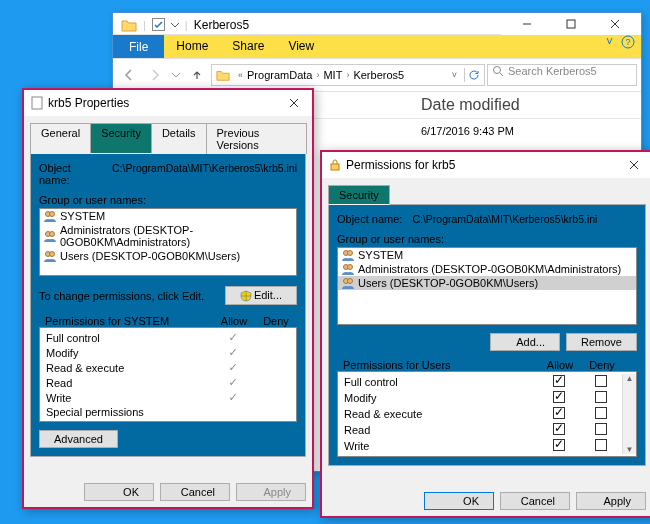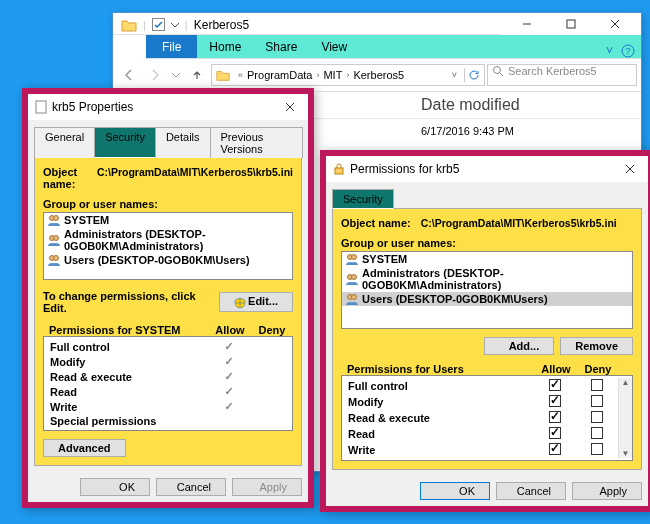--- a/index.html
+++ b/index.html
@@ -2,45 +2,45 @@
 <html><head>
 <meta charset="utf-8">
 <style>
   * { box-sizing: border-box; font-family: "Segoe UI", Tahoma, sans-serif; }
   body { margin: 0; width: 650px; height: 524px; background: #1e9bf0; overflow: hidden; position: relative; font-size: 11px; }
   .window { position: absolute; background: #fff; border: 1px solid #4a90d9; box-shadow: 2px 2px 8px rgba(0,0,0,0.2); }
   .titlebar { height: 28px; display: flex; align-items: center; padding: 0 4px; background: #fff; font-size: 12px; }
   .winbtns { display: flex; }
   .winbtn { width: 44px; height: 28px; display: flex; align-items: center; justify-content: center; color: #333; }
   .winbtn svg { width: 10px; height: 10px; }
-  .ribbon { background: #5eead4; border-bottom: 1px solid #e0e0e0; display: flex; align-items: flex-end; height: 24px; font-size: 12px; margin-left: 33px; }
+  .ribbon { background: #fde047; border-bottom: 1px solid #e0e0e0; display: flex; align-items: flex-start; height: 24px; font-size: 12px; }
   .ribbon .file { background: #1979ca; color: #fff; padding: 4px 16px; height: 100%; display: flex; align-items: center; }
   .ribbon .tab { padding: 4px 12px; }
   .navbar { display: flex; align-items: center; padding: 4px; gap: 2px; background: #fff; border-bottom: 1px solid #e0e0e0; }
   .navbtn { width: 24px; height: 24px; display: flex; align-items: center; justify-content: center; color: #888; }
   .breadcrumb { flex: 1; border: 1px solid #ccc; height: 22px; display: flex; align-items: center; padding: 0 4px; font-size: 11px; }
   .breadcrumb .chev { padding: 0 4px; color: #666; font-size: 9px; }
   .searchbox { width: 150px; border: 1px solid #ccc; height: 22px; display: flex; padding: 0 4px; color: #888; }
   .searchbox svg { width: 12px; height: 12px; margin-right: 4px; }
   .columns { display: flex; border-bottom: 1px solid #e8e8e8; font-size: 16px; color: #444; }
   .col { padding: 4px 8px; border-right: 1px solid transparent; }
   .filelist { padding: 2px 6px; }
   .filerow { display: flex; align-items: center; padding: 2px; font-size: 11px; }
   .filerow .icn { width: 16px; height: 16px; margin-right: 4px; }
   .filerow .name { flex: 0 0 280px; }
 
   
-  .dialog { position: absolute; background: #f0f0f0; border: 6px solid #be185d; box-shadow: 2px 2px 10px rgba(0,0,0,0.3); }
+  .dialog { position: absolute; background: #f0f0f0; border: 2px solid #be185d; box-shadow: 2px 2px 10px rgba(0,0,0,0.3); }
   .dlg-title { height: 26px; display: flex; align-items: center; padding: 0 6px; background: #fff; font-size: 12px; }
   .dlg-title .t { flex: 1; }
   .dlg-close { width: 24px; height: 24px; display: flex; align-items: center; justify-content: center; }
   .tabstrip { display: flex; padding: 6px 6px 0 6px; background: #f0f0f0; }
   .dtab { padding: 3px 10px; border: 1px solid #aaa; border-bottom: none; background: #f0f0f0; font-size: 11px; position: relative; top: 1px; margin-right: -1px; }
   .dtab.active { background: #0f766e; z-index: 2; border-bottom: 1px solid #fcfcfc; }
-  .tabpane { margin: 0 6px 6px 6px; border: 1px solid #aaa; padding: 8px; background: #fde047; font-weight: bold; }
+  .tabpane { margin: 0 6px 20px 6px; border: 1px solid #aaa; padding: 8px; background: #0369a1; }
   .label { font-size: 11px; color: #000; }
   .listbox { border: 1px solid #888; background: #fff; font-size: 11px; max-height: 80px; overflow: hidden; }
   .listbox .row { display: flex; align-items: center; padding: 1px 3px; }
   .listbox .row.sel { background: #d0d0d0; }
   .usericon { width: 14px; height: 12px; margin-right: 3px; flex-shrink: 0; }
   .btn { background: #e1e1e1; border: 1px solid #adadad; padding: 2px 14px; font-size: 11px; min-width: 70px; text-align: right; }
   .btn.default { border: 1px solid #0078d7; }
   .btn.disabled { color: #888; }
   .permgrid { font-size: 11px; }
   .permgrid .hdr { display: flex; }

